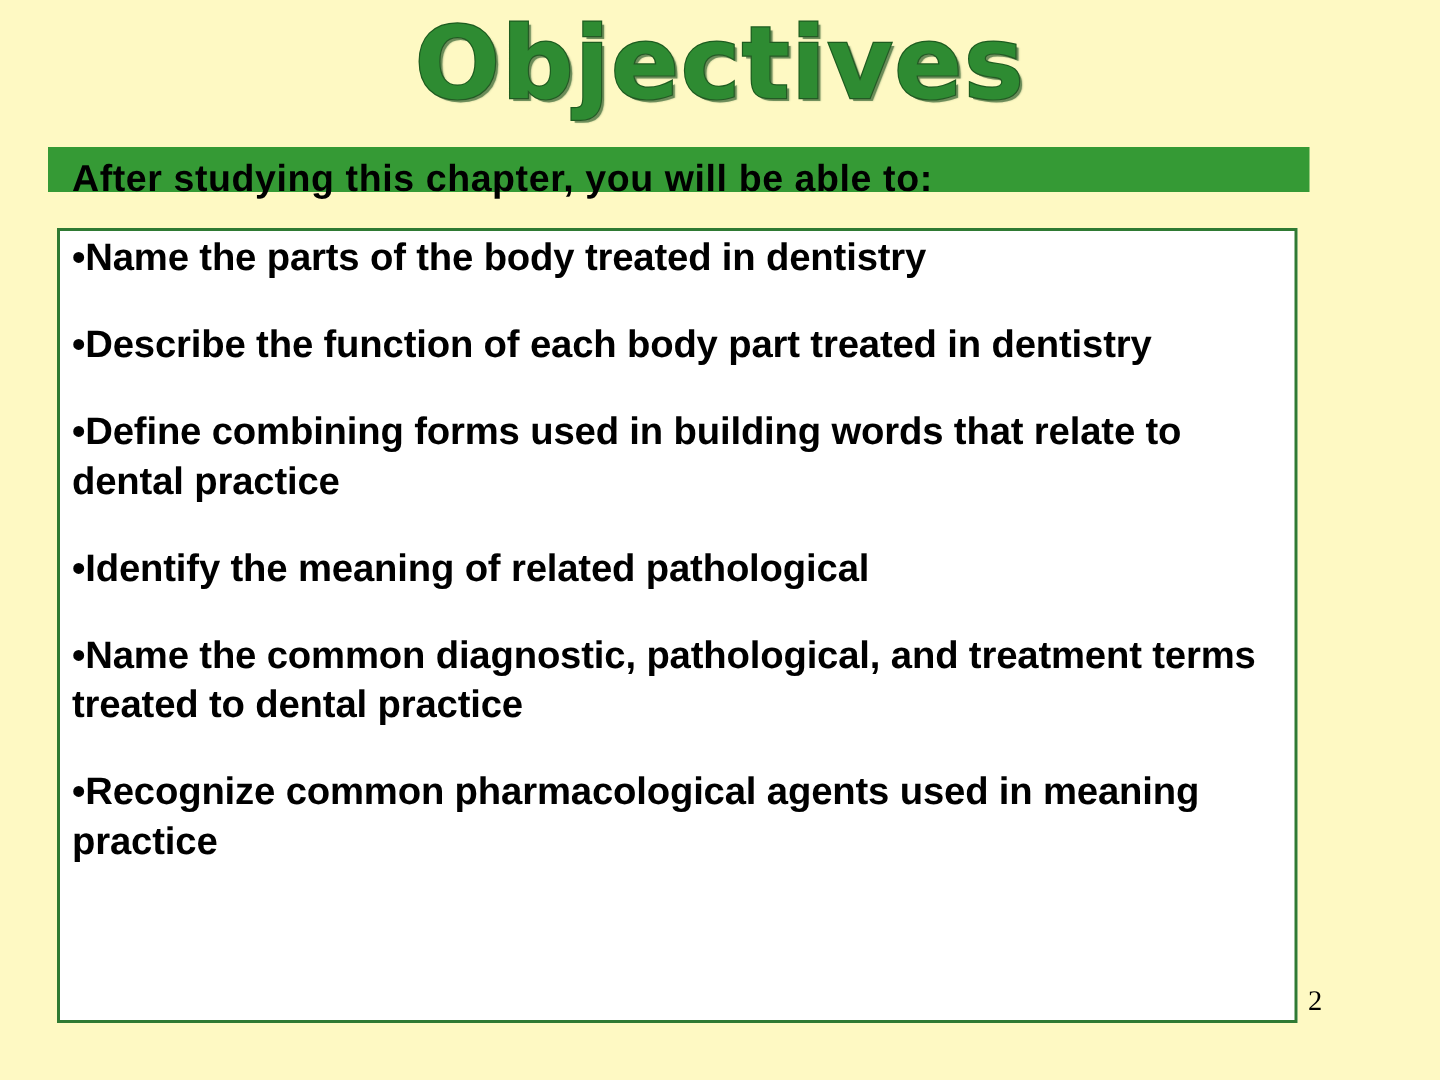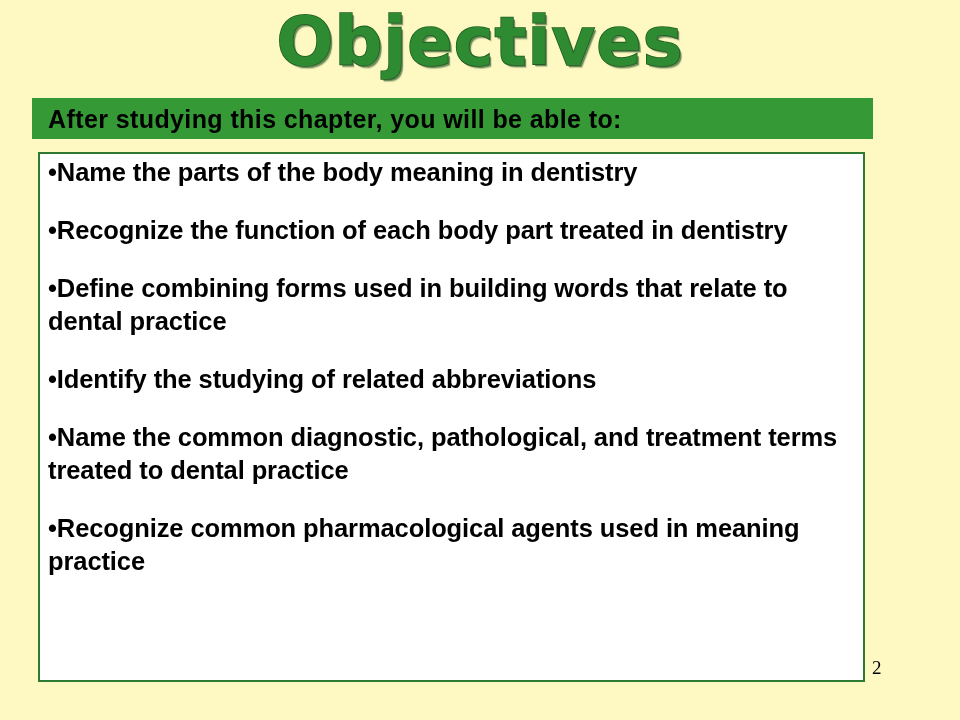--- a/index.html
+++ b/index.html
@@ -46,21 +46,21 @@
     white-space: nowrap;
     user-select: none;
   }
 
   
   #banner {
     position: absolute;
     left: 32px;
     top: 98px;
     width: 841px;
-    height: 41px;
+    height: 30px;
     background: #359A35;
   }
   #banner-text {
     position: absolute;
     left: 16px;
     top: 0;
     height: 43px;
     line-height: 43px;
     font-family: "Liberation Sans", sans-serif;
     font-weight: bold;
@@ -120,24 +120,24 @@
 <div id="slide">
 
   <div id="slide-title">Objectives</div>
 
   <div id="banner">
     <div id="banner-text">After studying this chapter, you will be able to:</div>
   </div>
 
   <div id="content-box">
     <div id="bullet-list">
-      <p class="bullet-item">•Name the parts of the body meaning in dentistry</p>
-      <p class="bullet-item">•Recognize the function of each body part treated in dentistry</p>
+      <p class="bullet-item">•Name the parts of the body treated in dentistry</p>
+      <p class="bullet-item">•Describe the function of each body part treated in dentistry</p>
       <p class="bullet-item">•Define combining forms used in building words that relate to dental practice</p>
-      <p class="bullet-item">•Identify the studying of related abbreviations</p>
+      <p class="bullet-item">•Identify the meaning of related pathological</p>
       <p class="bullet-item">•Name the common diagnostic, pathological, and treatment terms treated to dental practice</p>
       <p class="bullet-item">•Recognize common pharmacological agents used in meaning practice</p>
     </div>
   </div>
 
   <div id="page-number">2</div>
 
 </div>
 
 </body></html>

